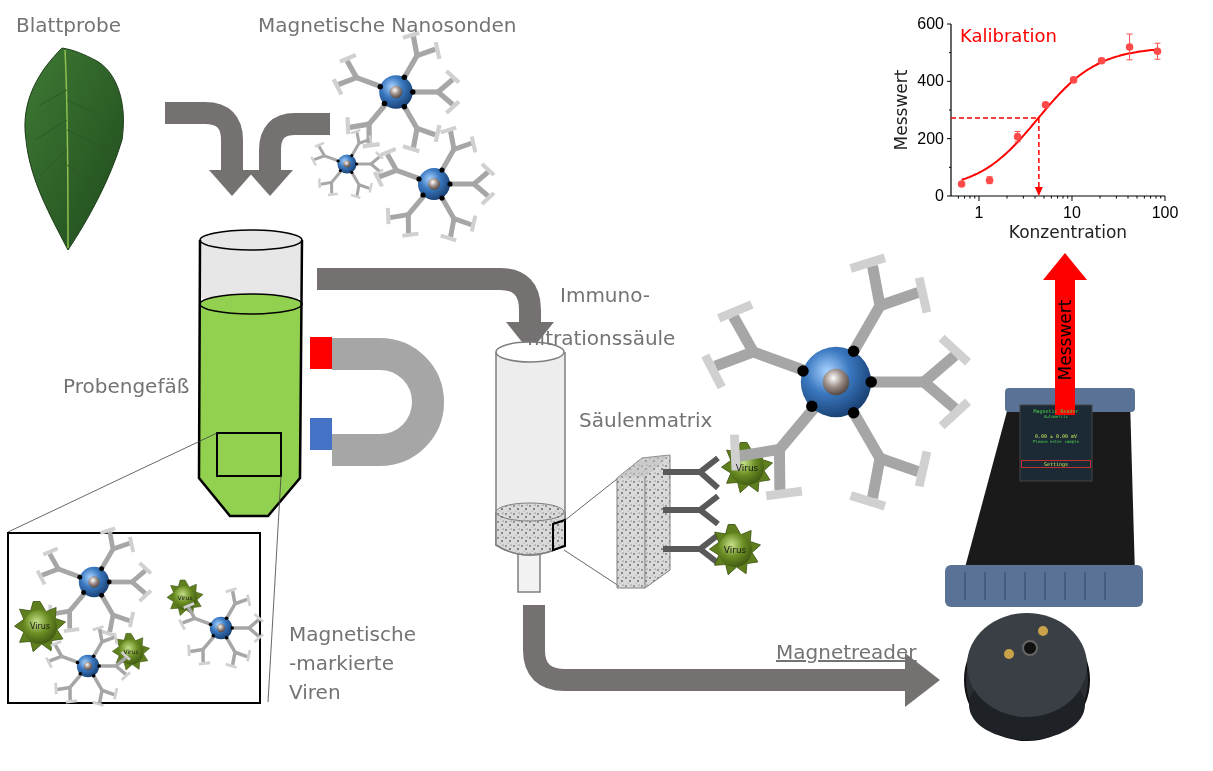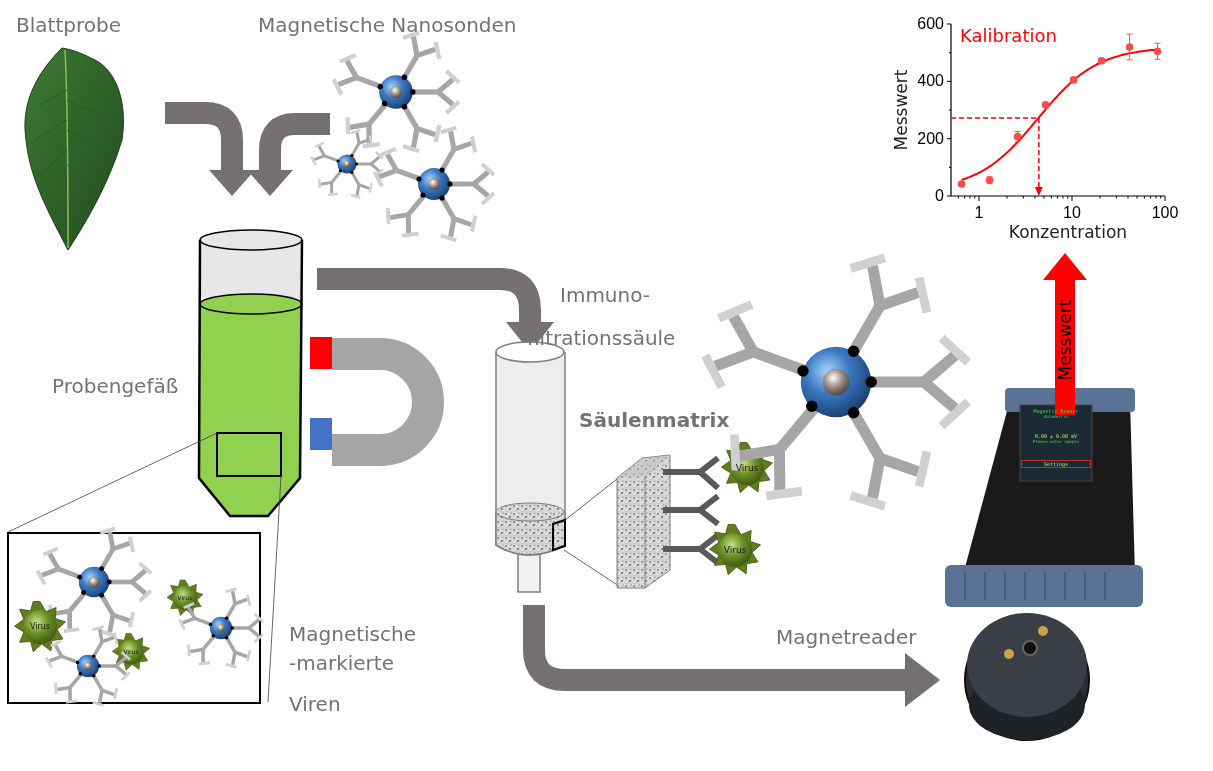--- a/index.html
+++ b/index.html
@@ -280,28 +280,28 @@
       <circle cx="1129.5749827688119" cy="46.93333333333334" r="3.8" fill="#ff4a4a"></circle>
       <line x1="1157.4741145208222" y1="59.25999999999999" x2="1157.4741145208222" y2="43.20666666666668" stroke="#ff5050" stroke-width="1"></line>
       <line x1="1154.4741145208222" y1="43.20666666666668" x2="1160.4741145208222" y2="43.20666666666668" stroke="#ff5050" stroke-width="1"></line>
       <line x1="1154.4741145208222" y1="59.25999999999999" x2="1160.4741145208222" y2="59.25999999999999" stroke="#ff5050" stroke-width="1"></line>
       <circle cx="1157.4741145208222" cy="51.23333333333332" r="3.8" fill="#ff4a4a"></circle>
     </g>
 </svg>
 
 <div class="lbl" style="left:16px;top:13px;">Blattprobe</div>
 <div class="lbl" style="left:258px;top:13px;">Magnetische Nanosonden</div>
-<div class="lbl" style="left:52px;top:374px;text-align:right;">Probengefäß</div>
+<div class="lbl" style="left:63px;top:374px;text-align:right;">Probengefäß</div>
 <div class="lbl" style="left:560px;top:283px;text-align:center;">Immuno-</div>
 <div class="lbl" style="left:527px;top:309px;margin-top:17px;">filtrationssäule</div>
-<div class="lbl" style="left:579px;top:408px;font-weight:bold;">Säulenmatrix</div>
+<div class="lbl" style="left:579px;top:408px;">Säulenmatrix</div>
 <div class="lbl" style="left:289px;top:622px;">Magnetische</div>
 <div class="lbl" style="left:289px;top:651px;">-markierte</div>
-<div class="lbl" style="left:289px;top:680px;margin-top:12px;">Viren</div>
-<div class="lbl" style="left:776px;top:625px;">Magnetreader</div>
+<div class="lbl" style="left:289px;top:680px;">Viren</div>
+<div class="lbl" style="left:776px;top:640px;text-decoration:underline;">Magnetreader</div>
 <div class="lbl" style="left:1065px;top:340px;font-size:17px;color:#000;transform:translate(-50%,-50%) rotate(-90deg);">Messwert</div>
 
 <div class="lbl" style="left:747px;top:468px;font-size:9px;color:#1a1a1a;transform:translate(-50%,-50%);">Virus</div>
 <div class="lbl" style="left:735px;top:550px;font-size:9px;color:#1a1a1a;transform:translate(-50%,-50%);">Virus</div>
 <div class="lbl" style="left:40px;top:627px;font-size:8px;color:#1a1a1a;transform:translate(-50%,-50%);">Virus</div>
 <div class="lbl" style="left:185px;top:598px;font-size:6px;color:#1a1a1a;transform:translate(-50%,-50%);">Virus</div>
 <div class="lbl" style="left:131px;top:652px;font-size:6px;color:#1a1a1a;transform:translate(-50%,-50%);">Virus</div>
 
 <div style="position:absolute;left:1021px;top:408px;width:70px;font-family:'DejaVu Sans Mono',monospace;text-align:center;">
   <div style="font-size:5px;color:#4ad34a;">Magnetic Reader</div>

